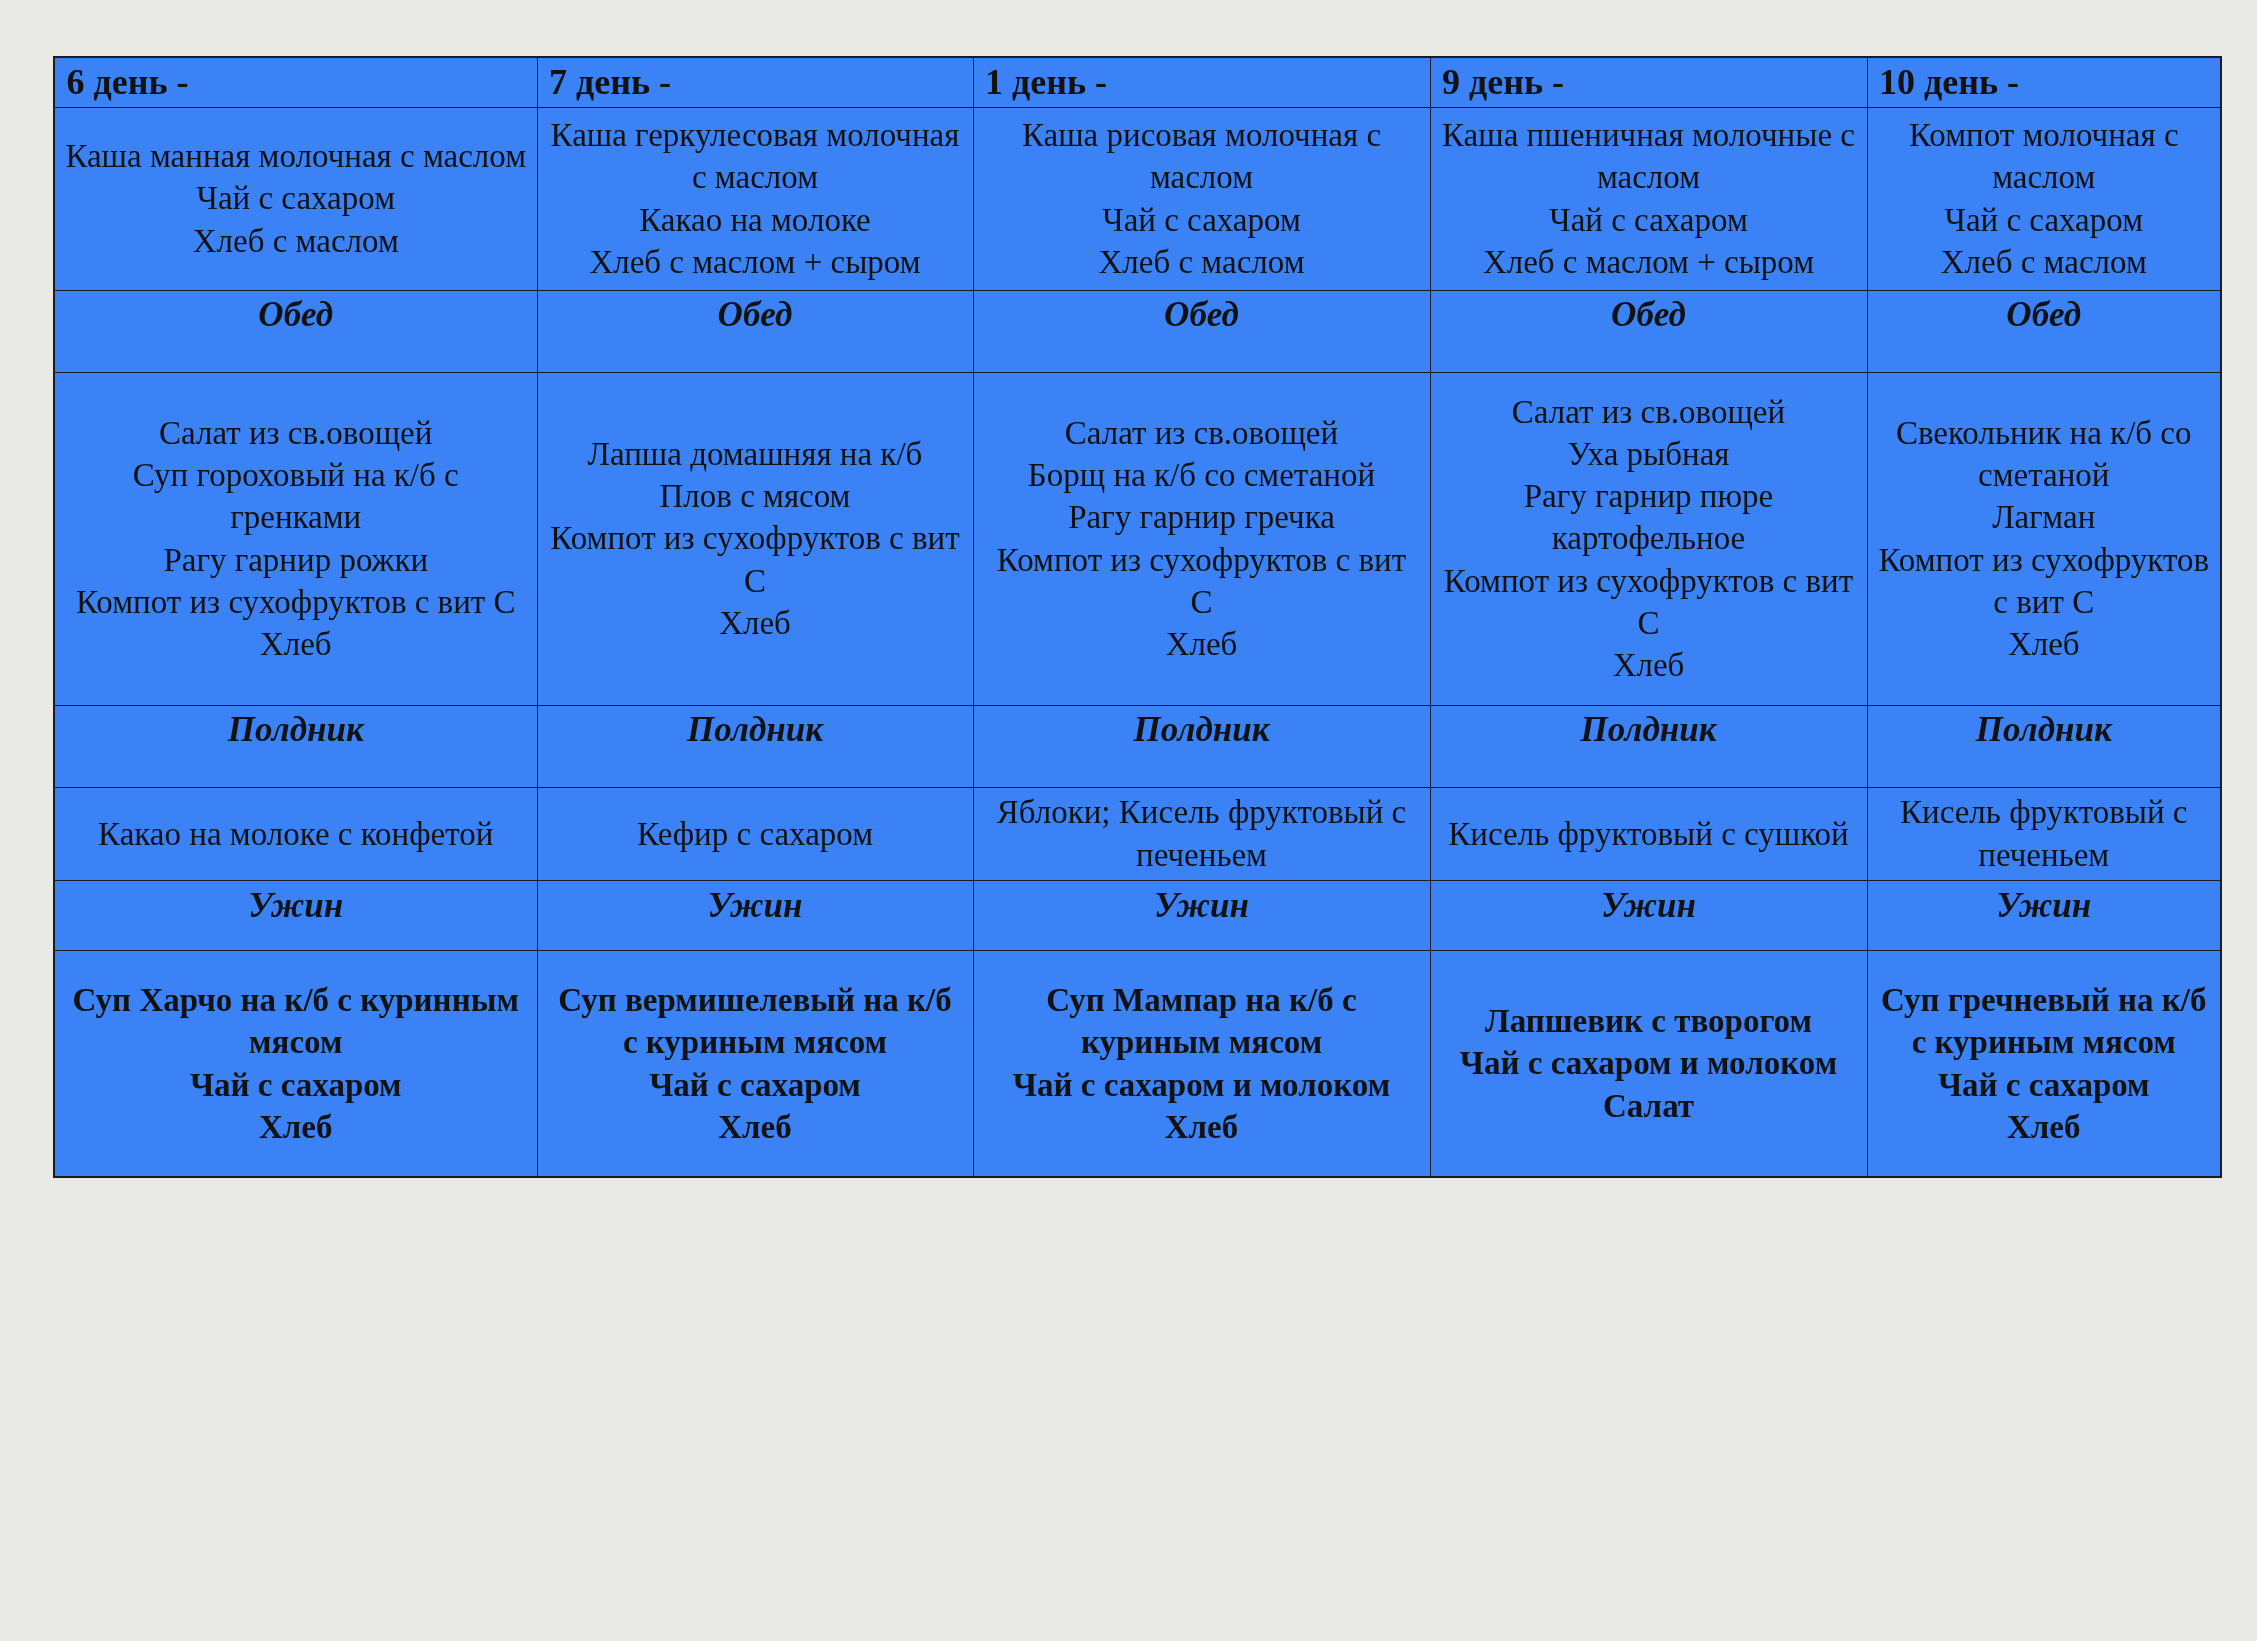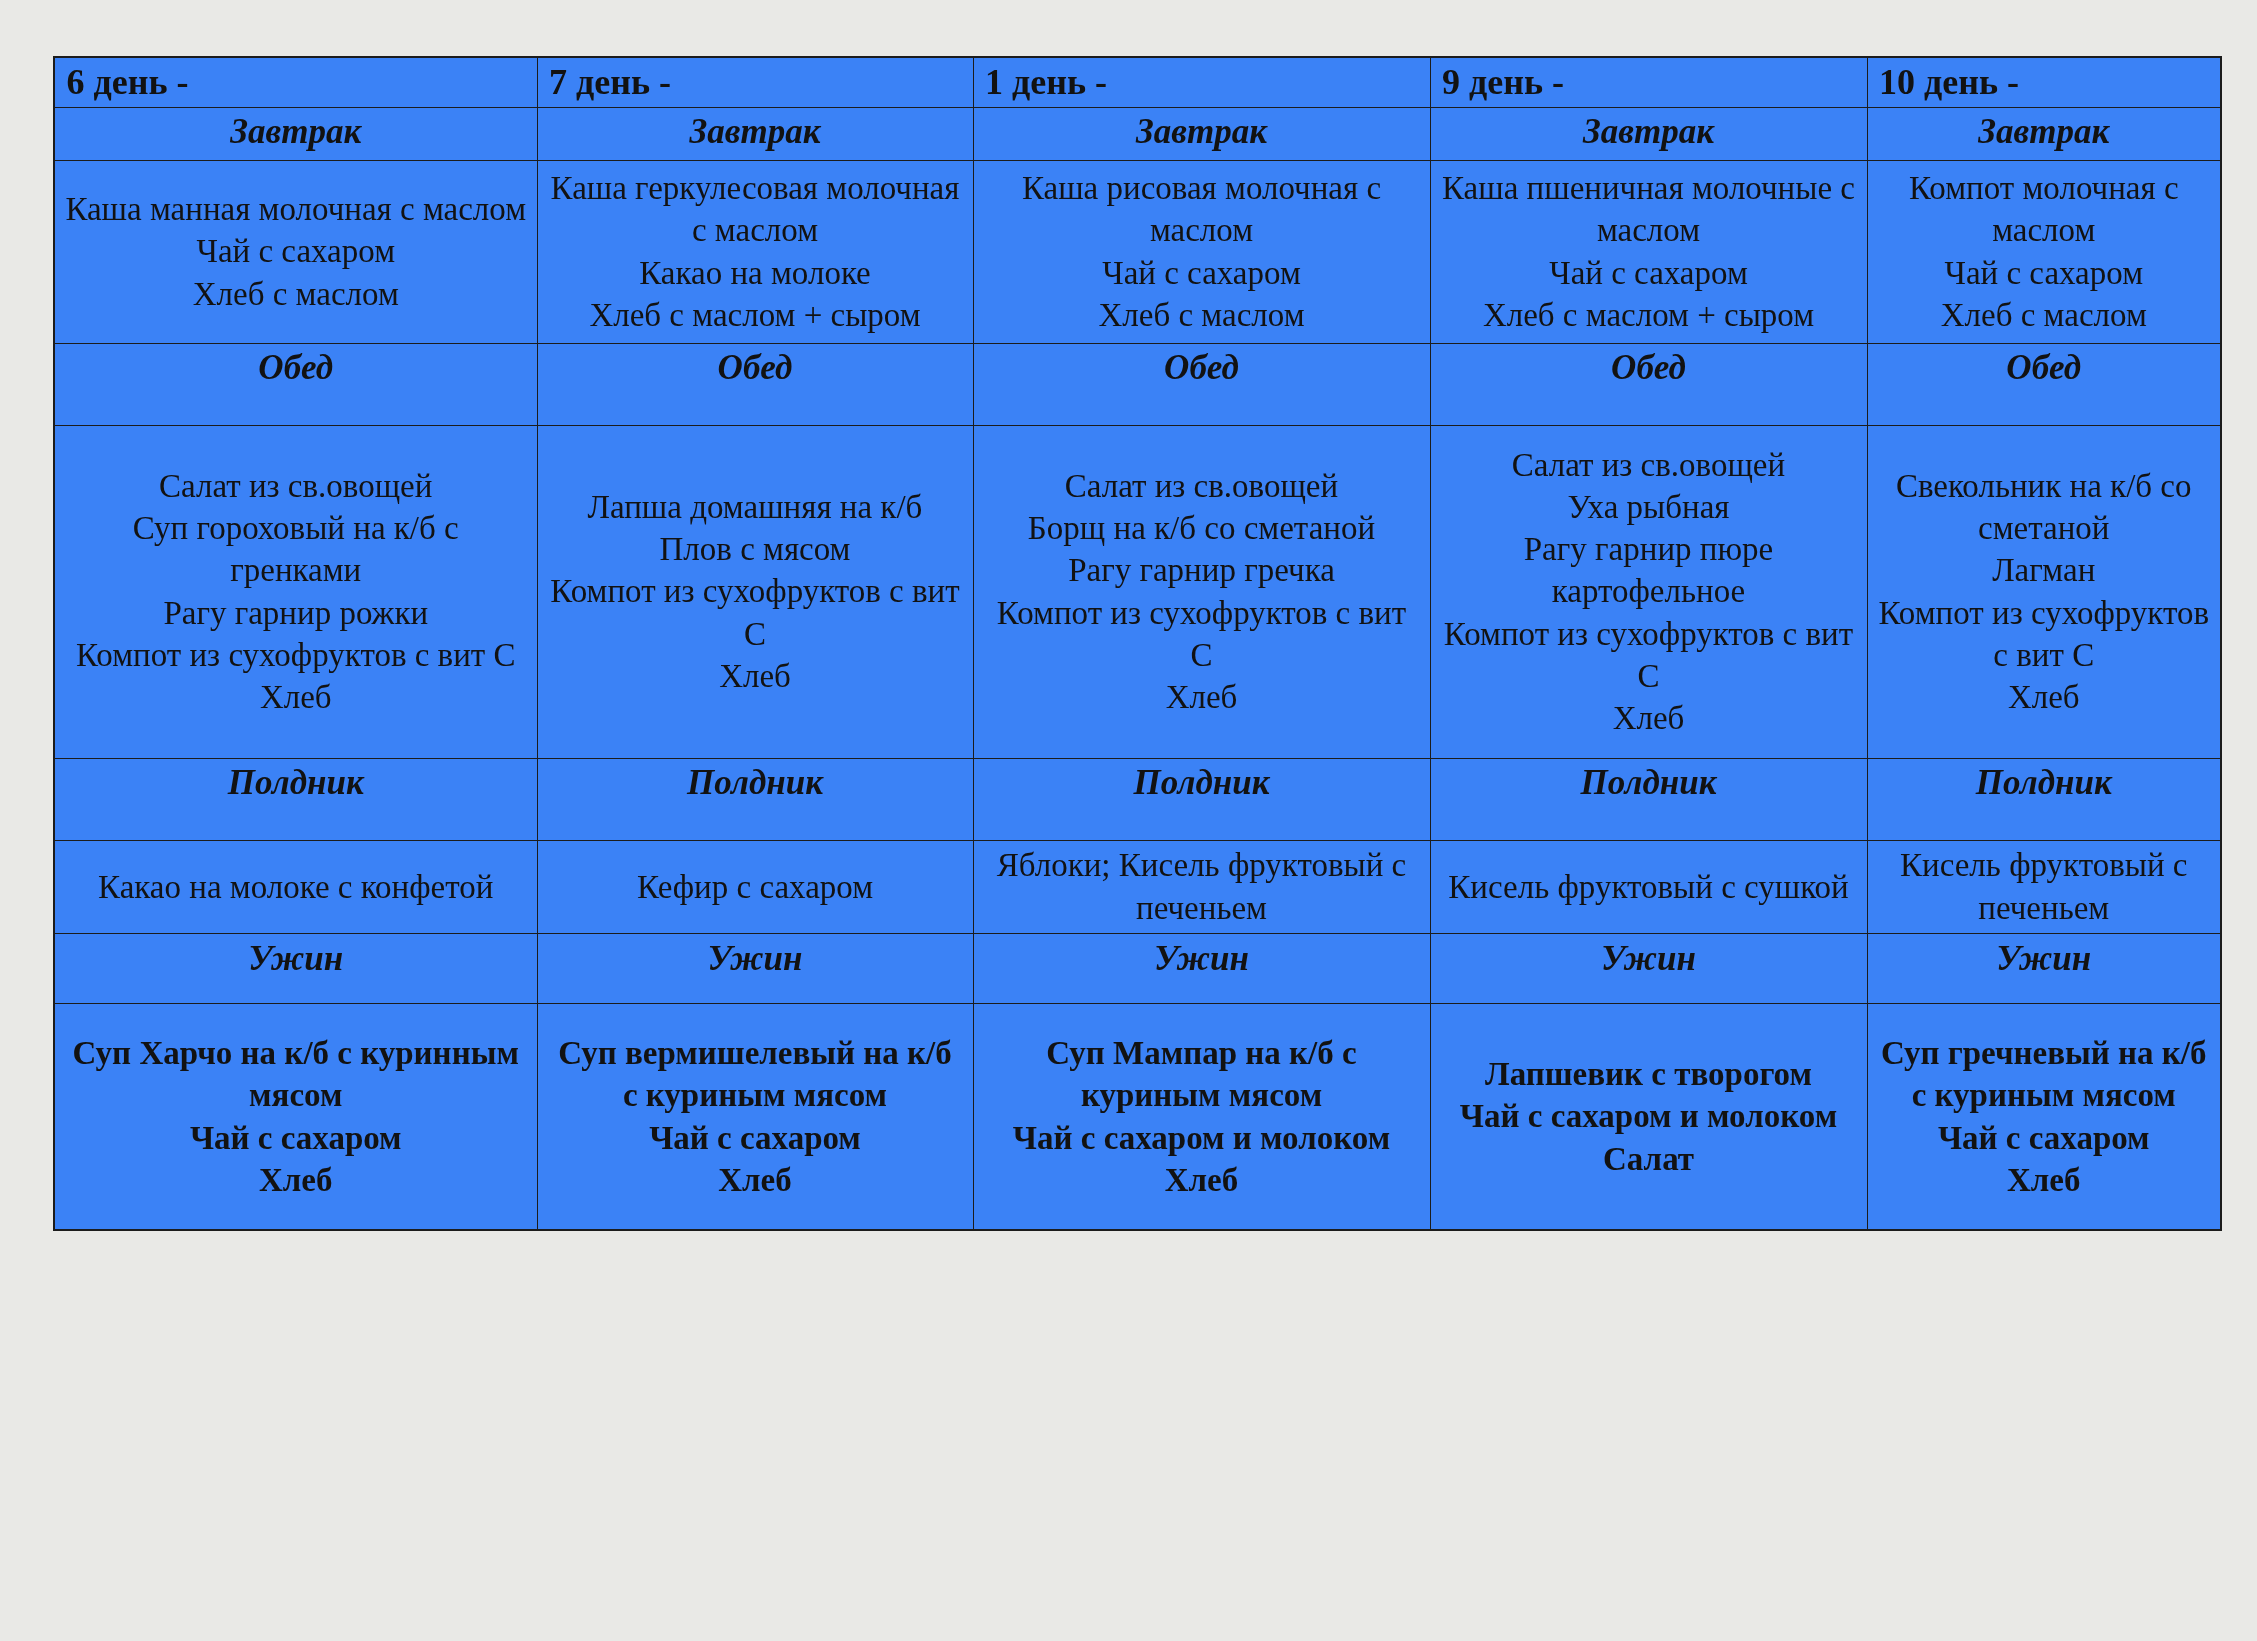--- a/index.html
+++ b/index.html
@@ -81,27 +81,20 @@
     </colgroup>
     <tbody>
       <tr class="r-day">
         <td class="day-title">6 день -</td>
         <td class="day-title">7 день -</td>
         <td class="day-title">1 день -</td>
         <td class="day-title">9 день -</td>
         <td class="day-title">10 день -</td>
       </tr>
 
-      <tr class="r-bl">
-        <td class="meal-label">Завтрак</td>
-        <td class="meal-label">Завтрак</td>
-        <td class="meal-label">Завтрак</td>
-        <td class="meal-label">Завтрак</td>
-        <td class="meal-label">Завтрак</td>
-      </tr>
 
       <tr class="r-bc">
         <td class="meal-items">Каша манная молочная с маслом
 Чай с сахаром
 Хлеб с маслом</td>
         <td class="meal-items">Каша геркулесовая молочная с маслом
 Какао на молоке
 Хлеб с маслом + сыром</td>
         <td class="meal-items">Каша рисовая молочная с маслом
 Чай с сахаром

